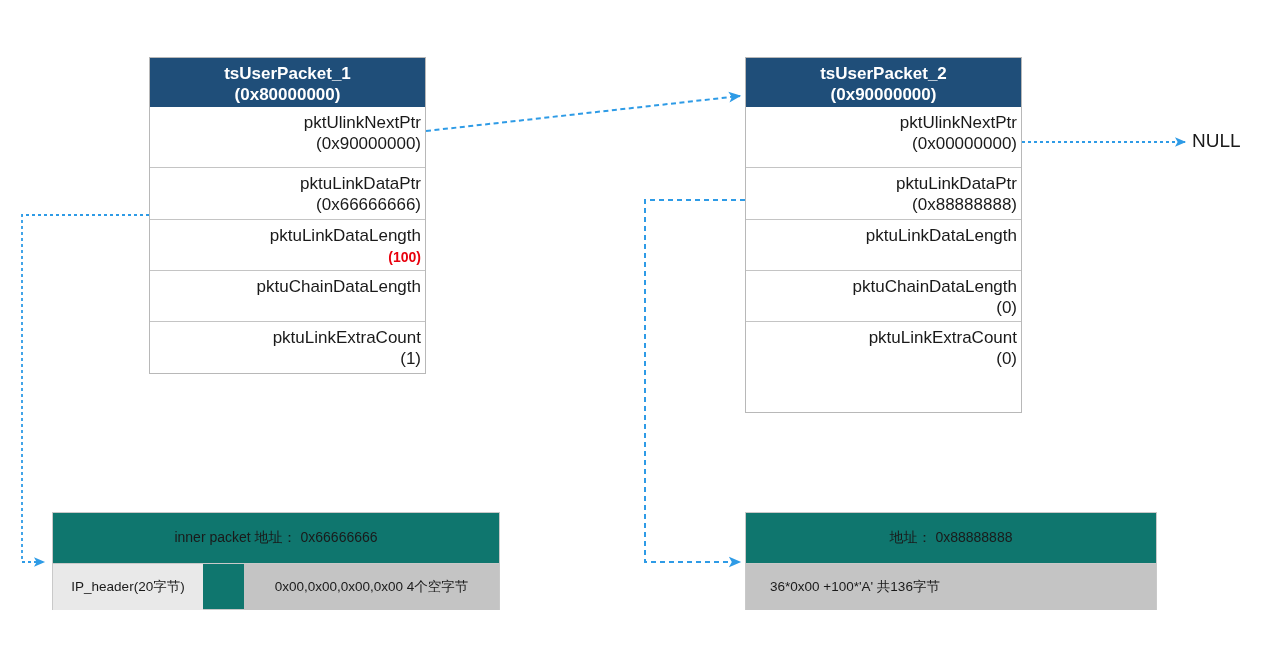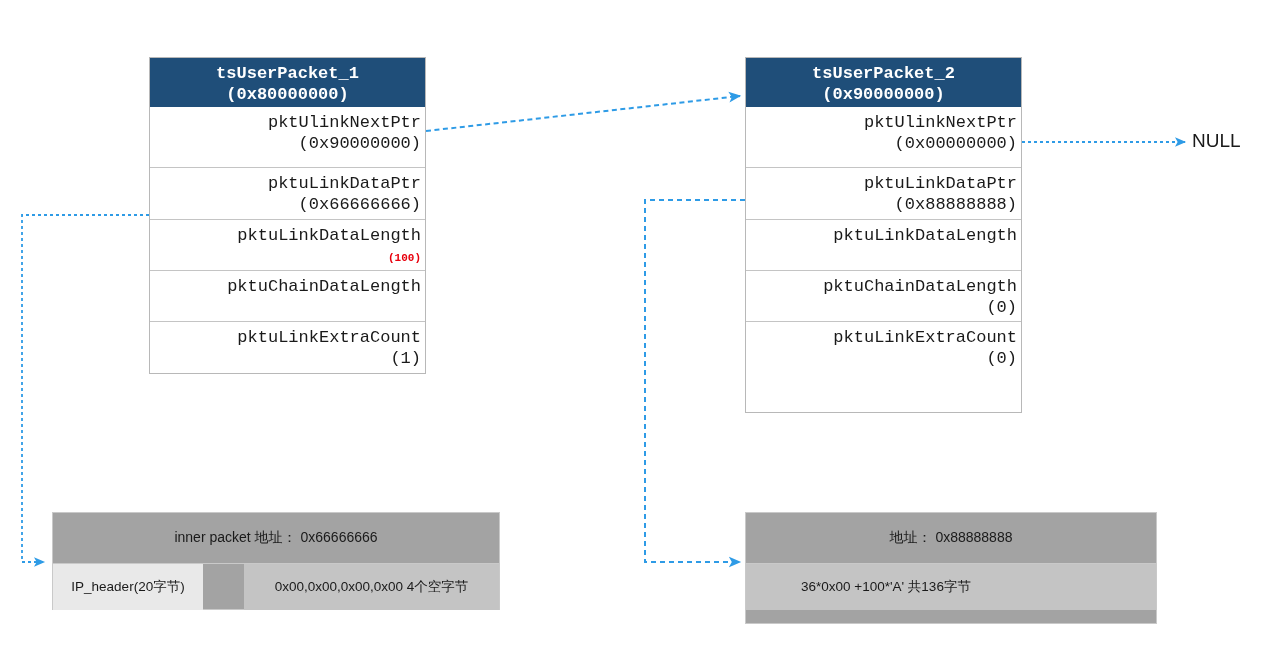--- a/index.html
+++ b/index.html
@@ -19,21 +19,20 @@
     position: absolute;
     inset: 0;
   }
 
   
   .struct {
     position: absolute;
     box-sizing: border-box;
     border: 1px solid #b8b8b8;
     background: #ffffff;
-    font-family: Liberation Mono, monospace;
   }
   .struct .hdr {
     background: #1F4E79;
     color: #ffffff;
     font-weight: bold;
     font-size: 17px;
     line-height: 1.22;
     text-align: center;
     padding: 6px 4px 7px 4px;
     box-sizing: border-box;
@@ -46,36 +45,36 @@
     color: #1a1a1a;
     box-sizing: border-box;
     padding: 5px 4px 6px 4px;
   }
   .struct .row.r1 { border-top: none; }
   .struct .row .name { display: block; }
   .struct .row .val  { display: block; }
   .val-red {
     color: #e8000d;
     font-weight: bold;
-    font-size: 11px;
+    font-size: 14px;
   }
   .val-dark {
     color: #222222;
     font-weight: bold;
     font-size: 13px;
   }
   .paren { font-size: 17px; color: #1a1a1a; }
   .sp { display: inline-block; width: 10px; }
 
   
   .mem {
     position: absolute;
     box-sizing: border-box;
     border: 1px solid #c9c9c9;
-    background: #a3a3a3;
+    background: #0f766e;
   }
   .mem .addrbar {
     text-align: center;
     font-size: 14px;
     color: #1a1a1a;
     box-sizing: border-box;
     display: flex;
     align-items: center;
     justify-content: center;
   }
@@ -202,20 +201,20 @@
     <div class="addrbar" style="height:50px;">inner packet 地址： 0x66666666</div>
     <div class="bodyrow" style="height:47px;">
       <div class="cell cell-light" style="width:150px; flex-direction:row;">
         <span>IP_header</span>
         <span>(20字节)</span>
       </div>
       <div class="cell cell-dark" style="flex:1;margin-left:41px;">0x00,0x00,0x00,0x00 4个空字节</div>
     </div>
   </div>
 
-  <div class="mem" style="left:745px; top:512px; width:412px; height:112px;">
+  <div class="mem" style="left:745px; top:512px; width:412px; height:98px;">
     <div class="addrbar" style="height:50px;">地址： 0x88888888</div>
     <div class="bodyrow" style="height:47px;">
-      <div class="cell cell-dark" style="flex:1; justify-content:flex-start; padding-left:55px;">36*0x00 +100*'A' 共136字节</div>
+      <div class="cell cell-dark" style="flex:1; justify-content:flex-start; padding-left:24px;">36*0x00 +100*'A' 共136字节</div>
     </div>
   </div>
 
 </div>
 
 </body></html>

